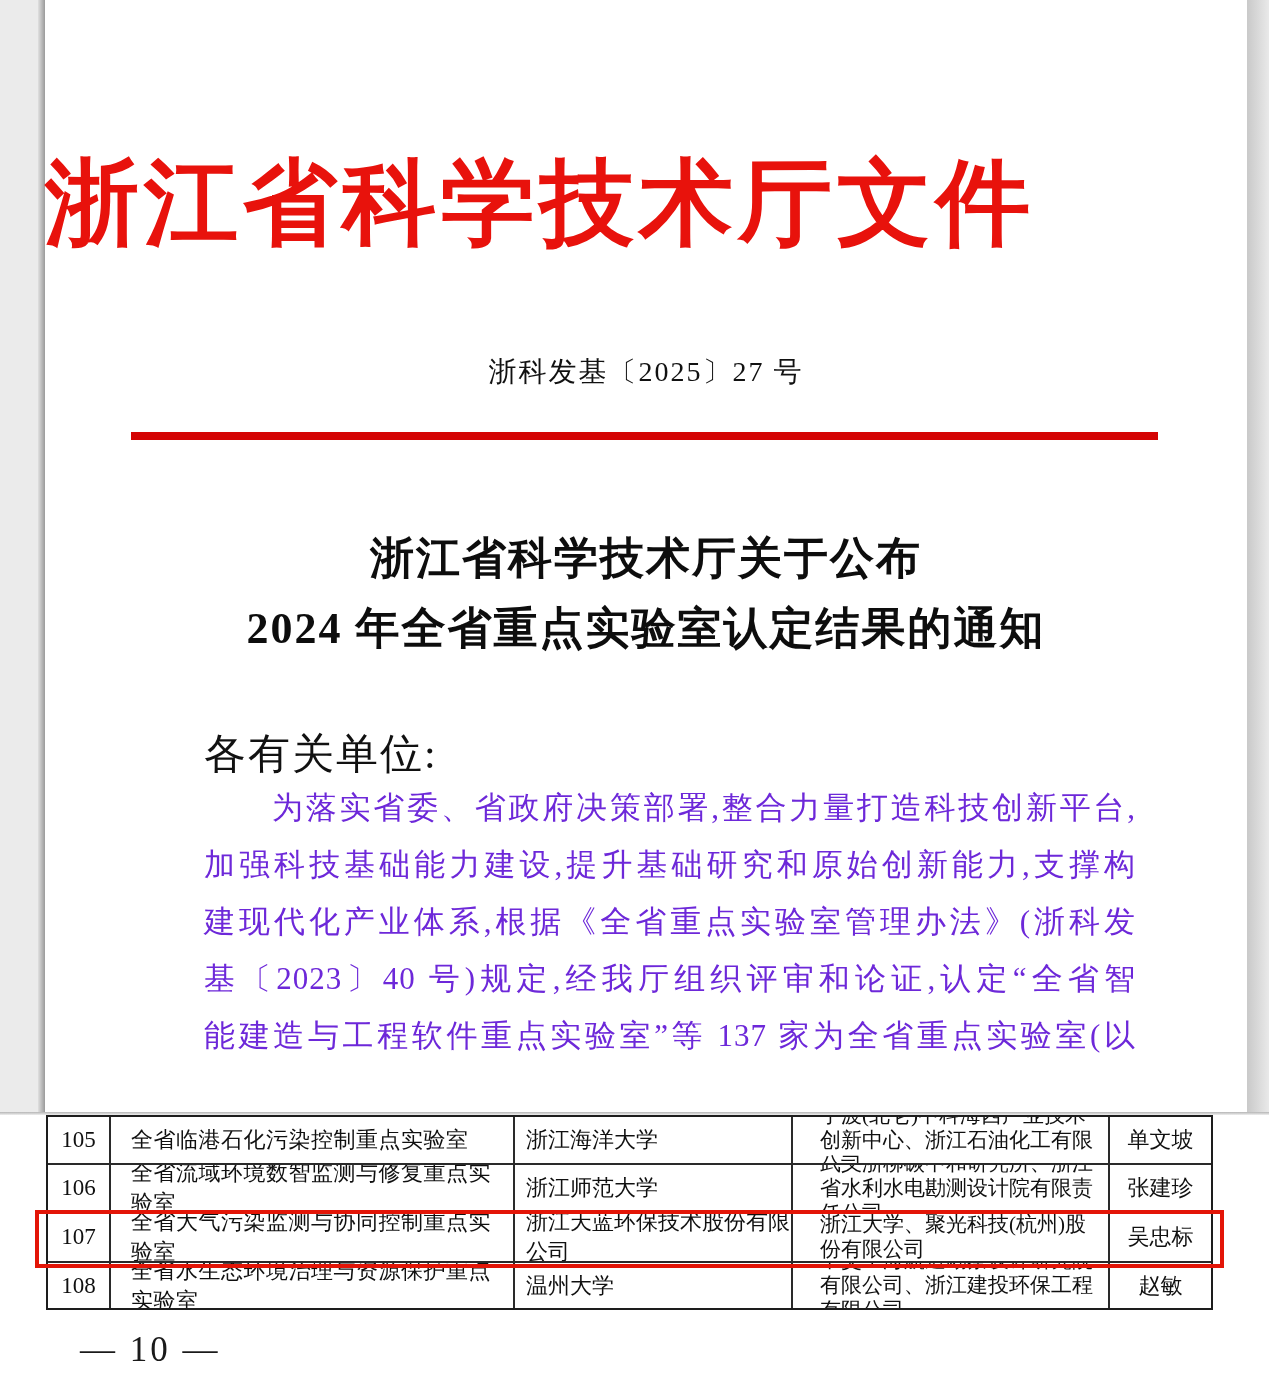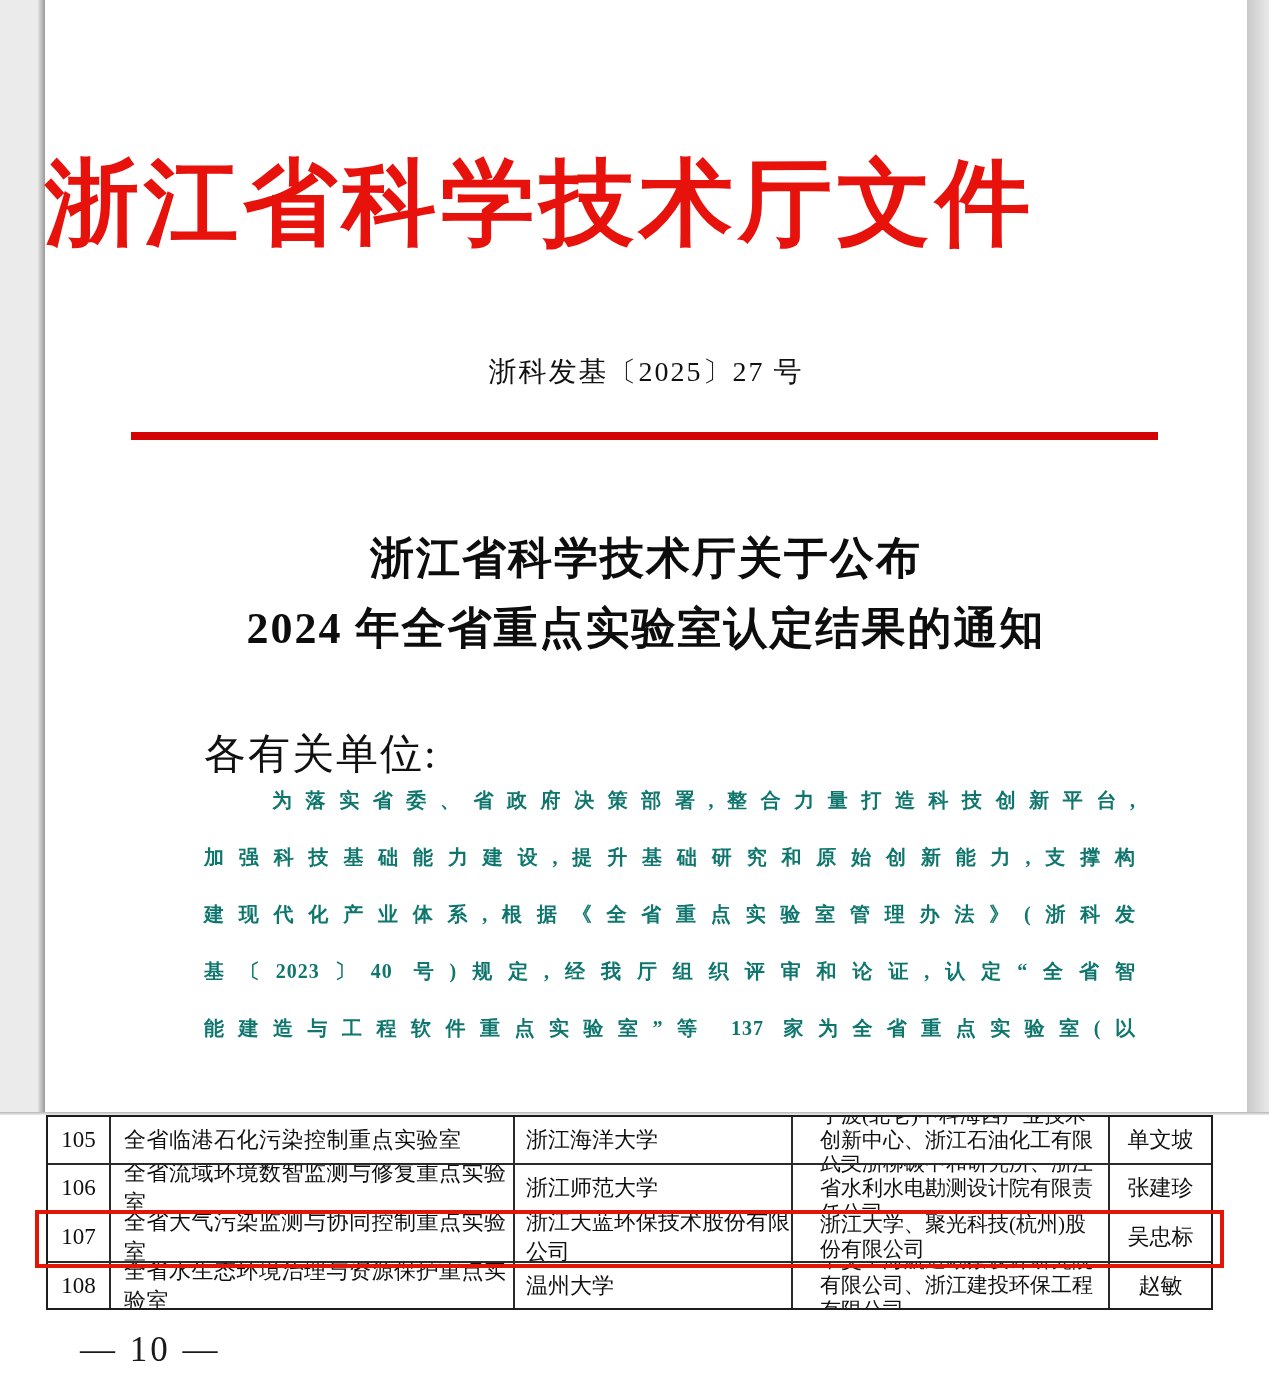--- a/index.html
+++ b/index.html
@@ -36,23 +36,23 @@
     position:absolute;left:45px;width:1202px;text-align:center;
     font-size:44px;font-weight:bold;color:#0d0d0d;letter-spacing:2px;white-space:nowrap;
   }
   .notice-title.l1{top:529px;}
   .notice-title.l2{top:599px;}
 
   .salutation{
     position:absolute;left:204px;top:726px;font-size:42px;color:#111;letter-spacing:2px;
   }
   .body-line{
-    position:absolute;left:204px;width:932px;font-size:20px;color:#0f766e;
+    position:absolute;left:204px;width:932px;font-size:31px;color:#6d28d9;
     white-space:nowrap;letter-spacing:1px;
-    text-align:justify;text-align-last:justify;font-weight:bold;
+    text-align:justify;text-align-last:justify;
   }
   .body-line.indent{padding-left:68px;width:864px;}
   .body-line.last{text-align-last:left;}
 
   
   .bottom-section{position:absolute;left:0;top:1115px;width:1122px;height:271px;background:#ffffff;}
 
   .result-table{
     position:absolute;left:46px;top:0px;width:1167px;height:195px;
     border:2px solid #1d1d1d;box-sizing:border-box;
@@ -61,21 +61,21 @@
     grid-template-rows:48px 48px 50px 1fr;
     background:#ffffff;
     font-family:"Liberation Serif","DejaVu Serif",serif;
   }
   .cell{
     border-right:2px solid #2a2a2a;border-bottom:2px solid #2a2a2a;
     box-sizing:border-box;display:flex;align-items:center;
     font-size:22px;color:#101010;overflow:hidden;
   }
   .cell.c-no{justify-content:center;font-size:23px;}
-  .cell.c-lab{padding-left:13px;letter-spacing:0.5px;}
+  .cell.c-lab{padding-left:20px;letter-spacing:0.5px;}
   .cell.c-unit{padding-left:11px;}
   .cell.c-partners{padding:2px 8px 2px 27px;font-size:21px;line-height:25px;}
   .cell.c-director{justify-content:center;border-right:none;}
   .cell.rlast{border-bottom:none;}
 
   .highlight-box{
     position:absolute;left:-13px;top:93px;width:1189px;height:58px;
     border:4px solid #e31507;box-sizing:border-box;background:transparent;
     pointer-events:none;z-index:5;
   }

